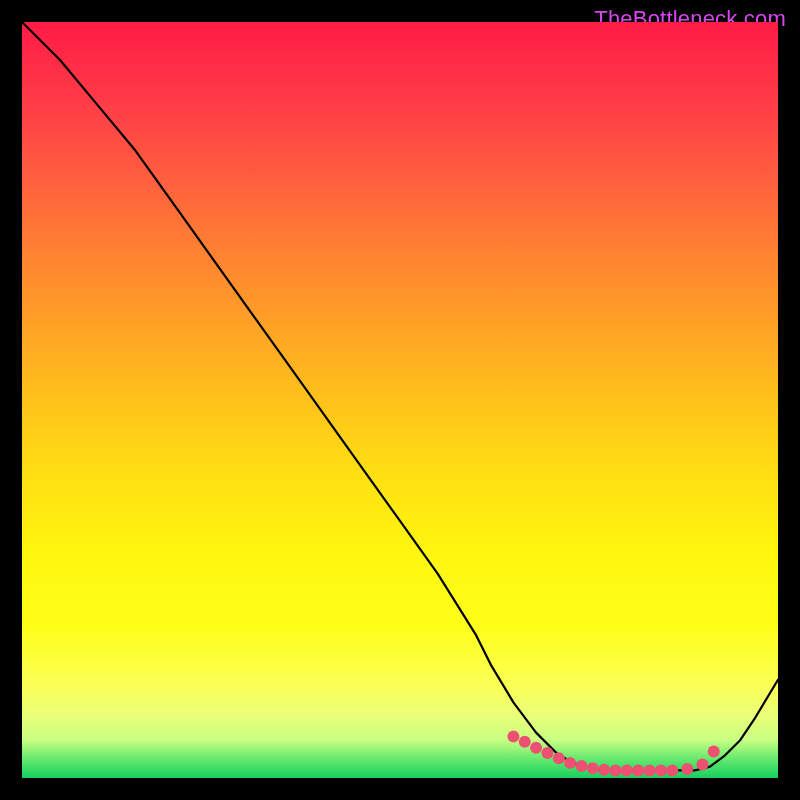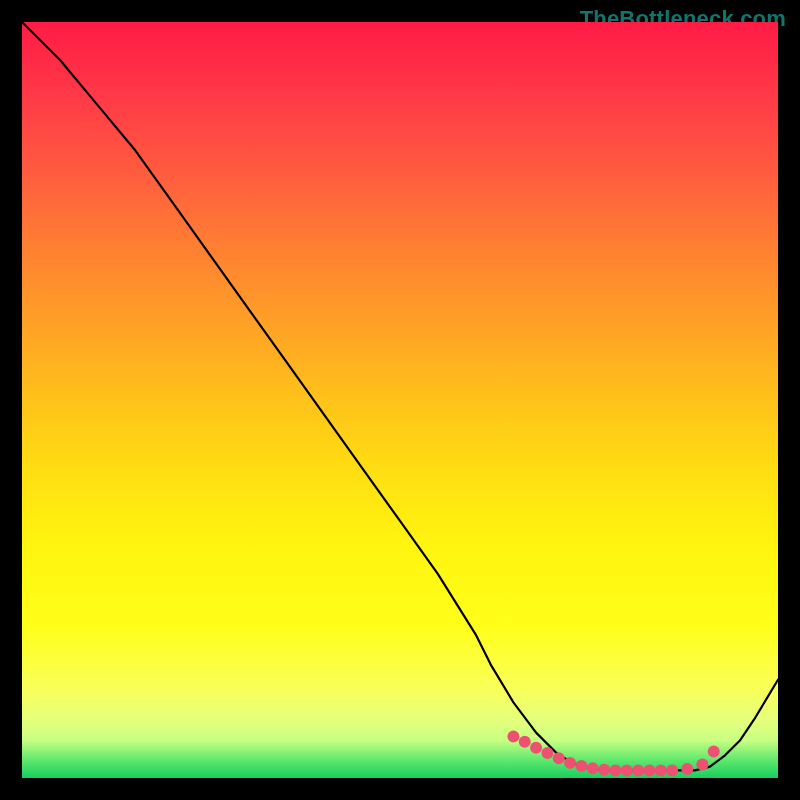--- a/index.html
+++ b/index.html
@@ -14,23 +14,23 @@
   .wrap {
     position: relative;
     width: 800px;
     height: 800px;
     background: #000;
   }
   .watermark {
     position: absolute;
     top: 6px;
     right: 14px;
-    color: #0f766e;
+    color: #d946ef;
     font-size: 22px;
-    font-weight: 700;
+    font-weight: 400;
     letter-spacing: 0.2px;
     user-select: none;
   }
   .plot {
     position: absolute;
     left: 22px;
     top: 22px;
     width: 756px;
     height: 756px;
   }

